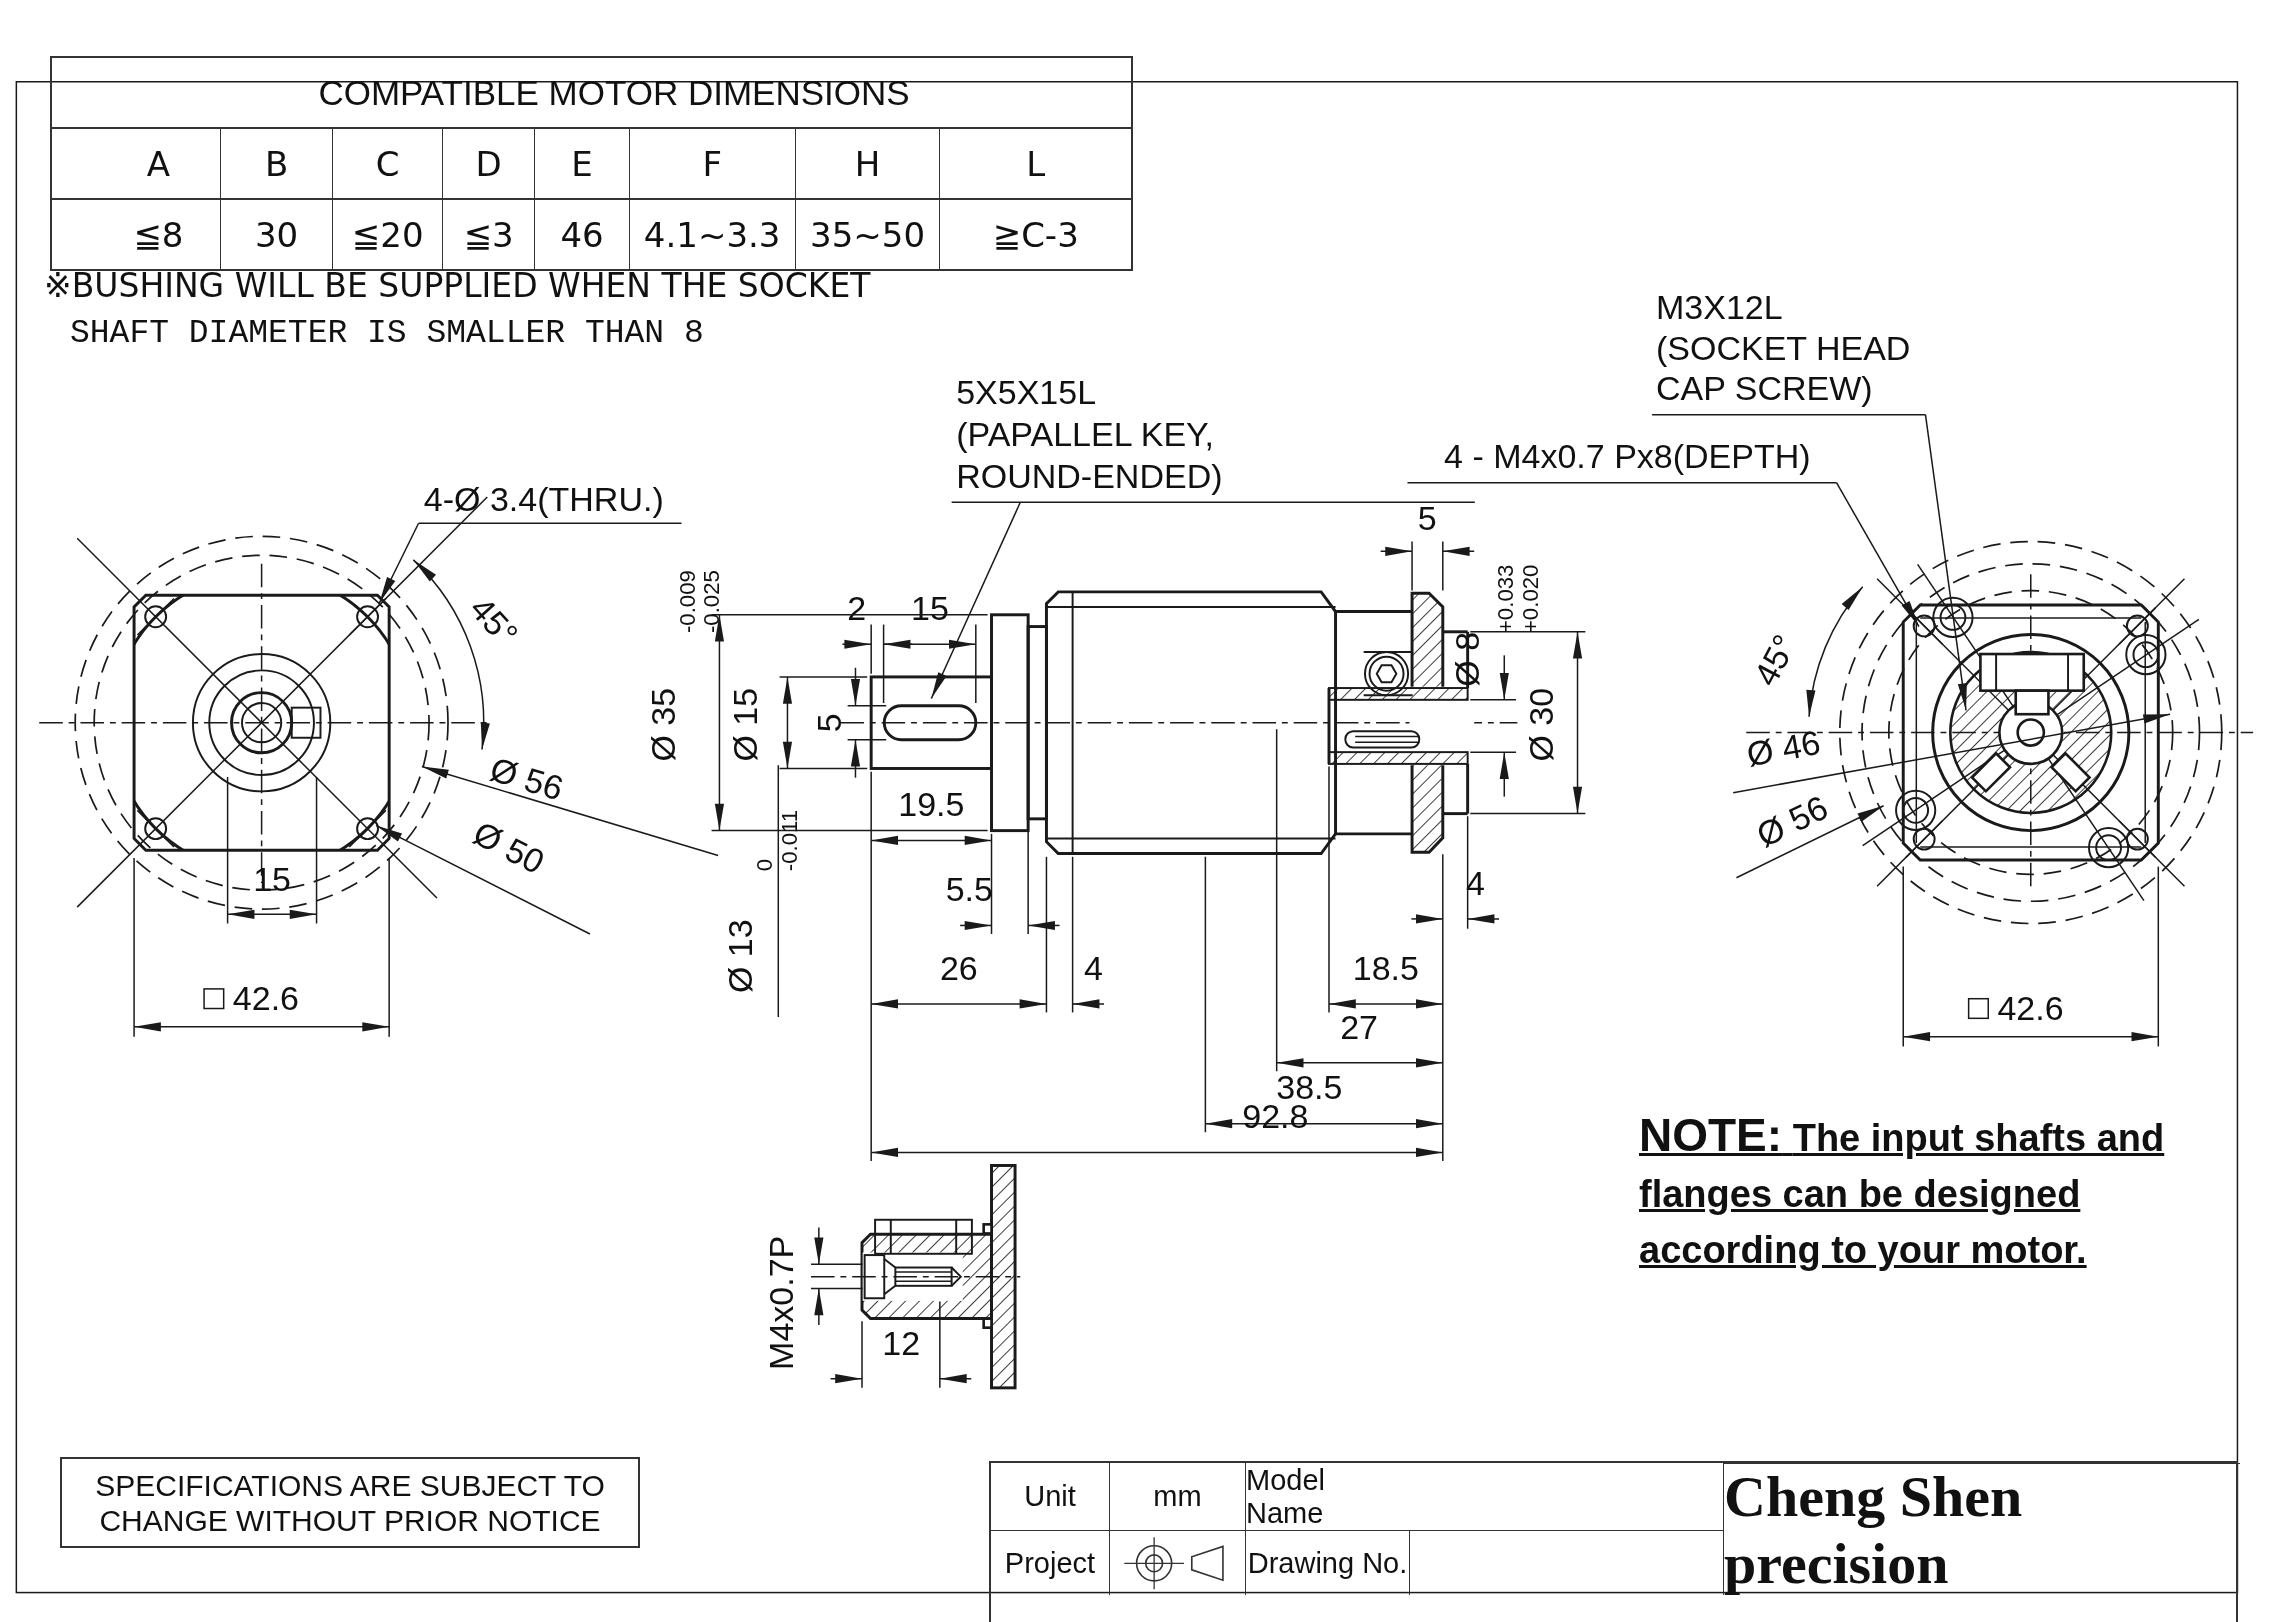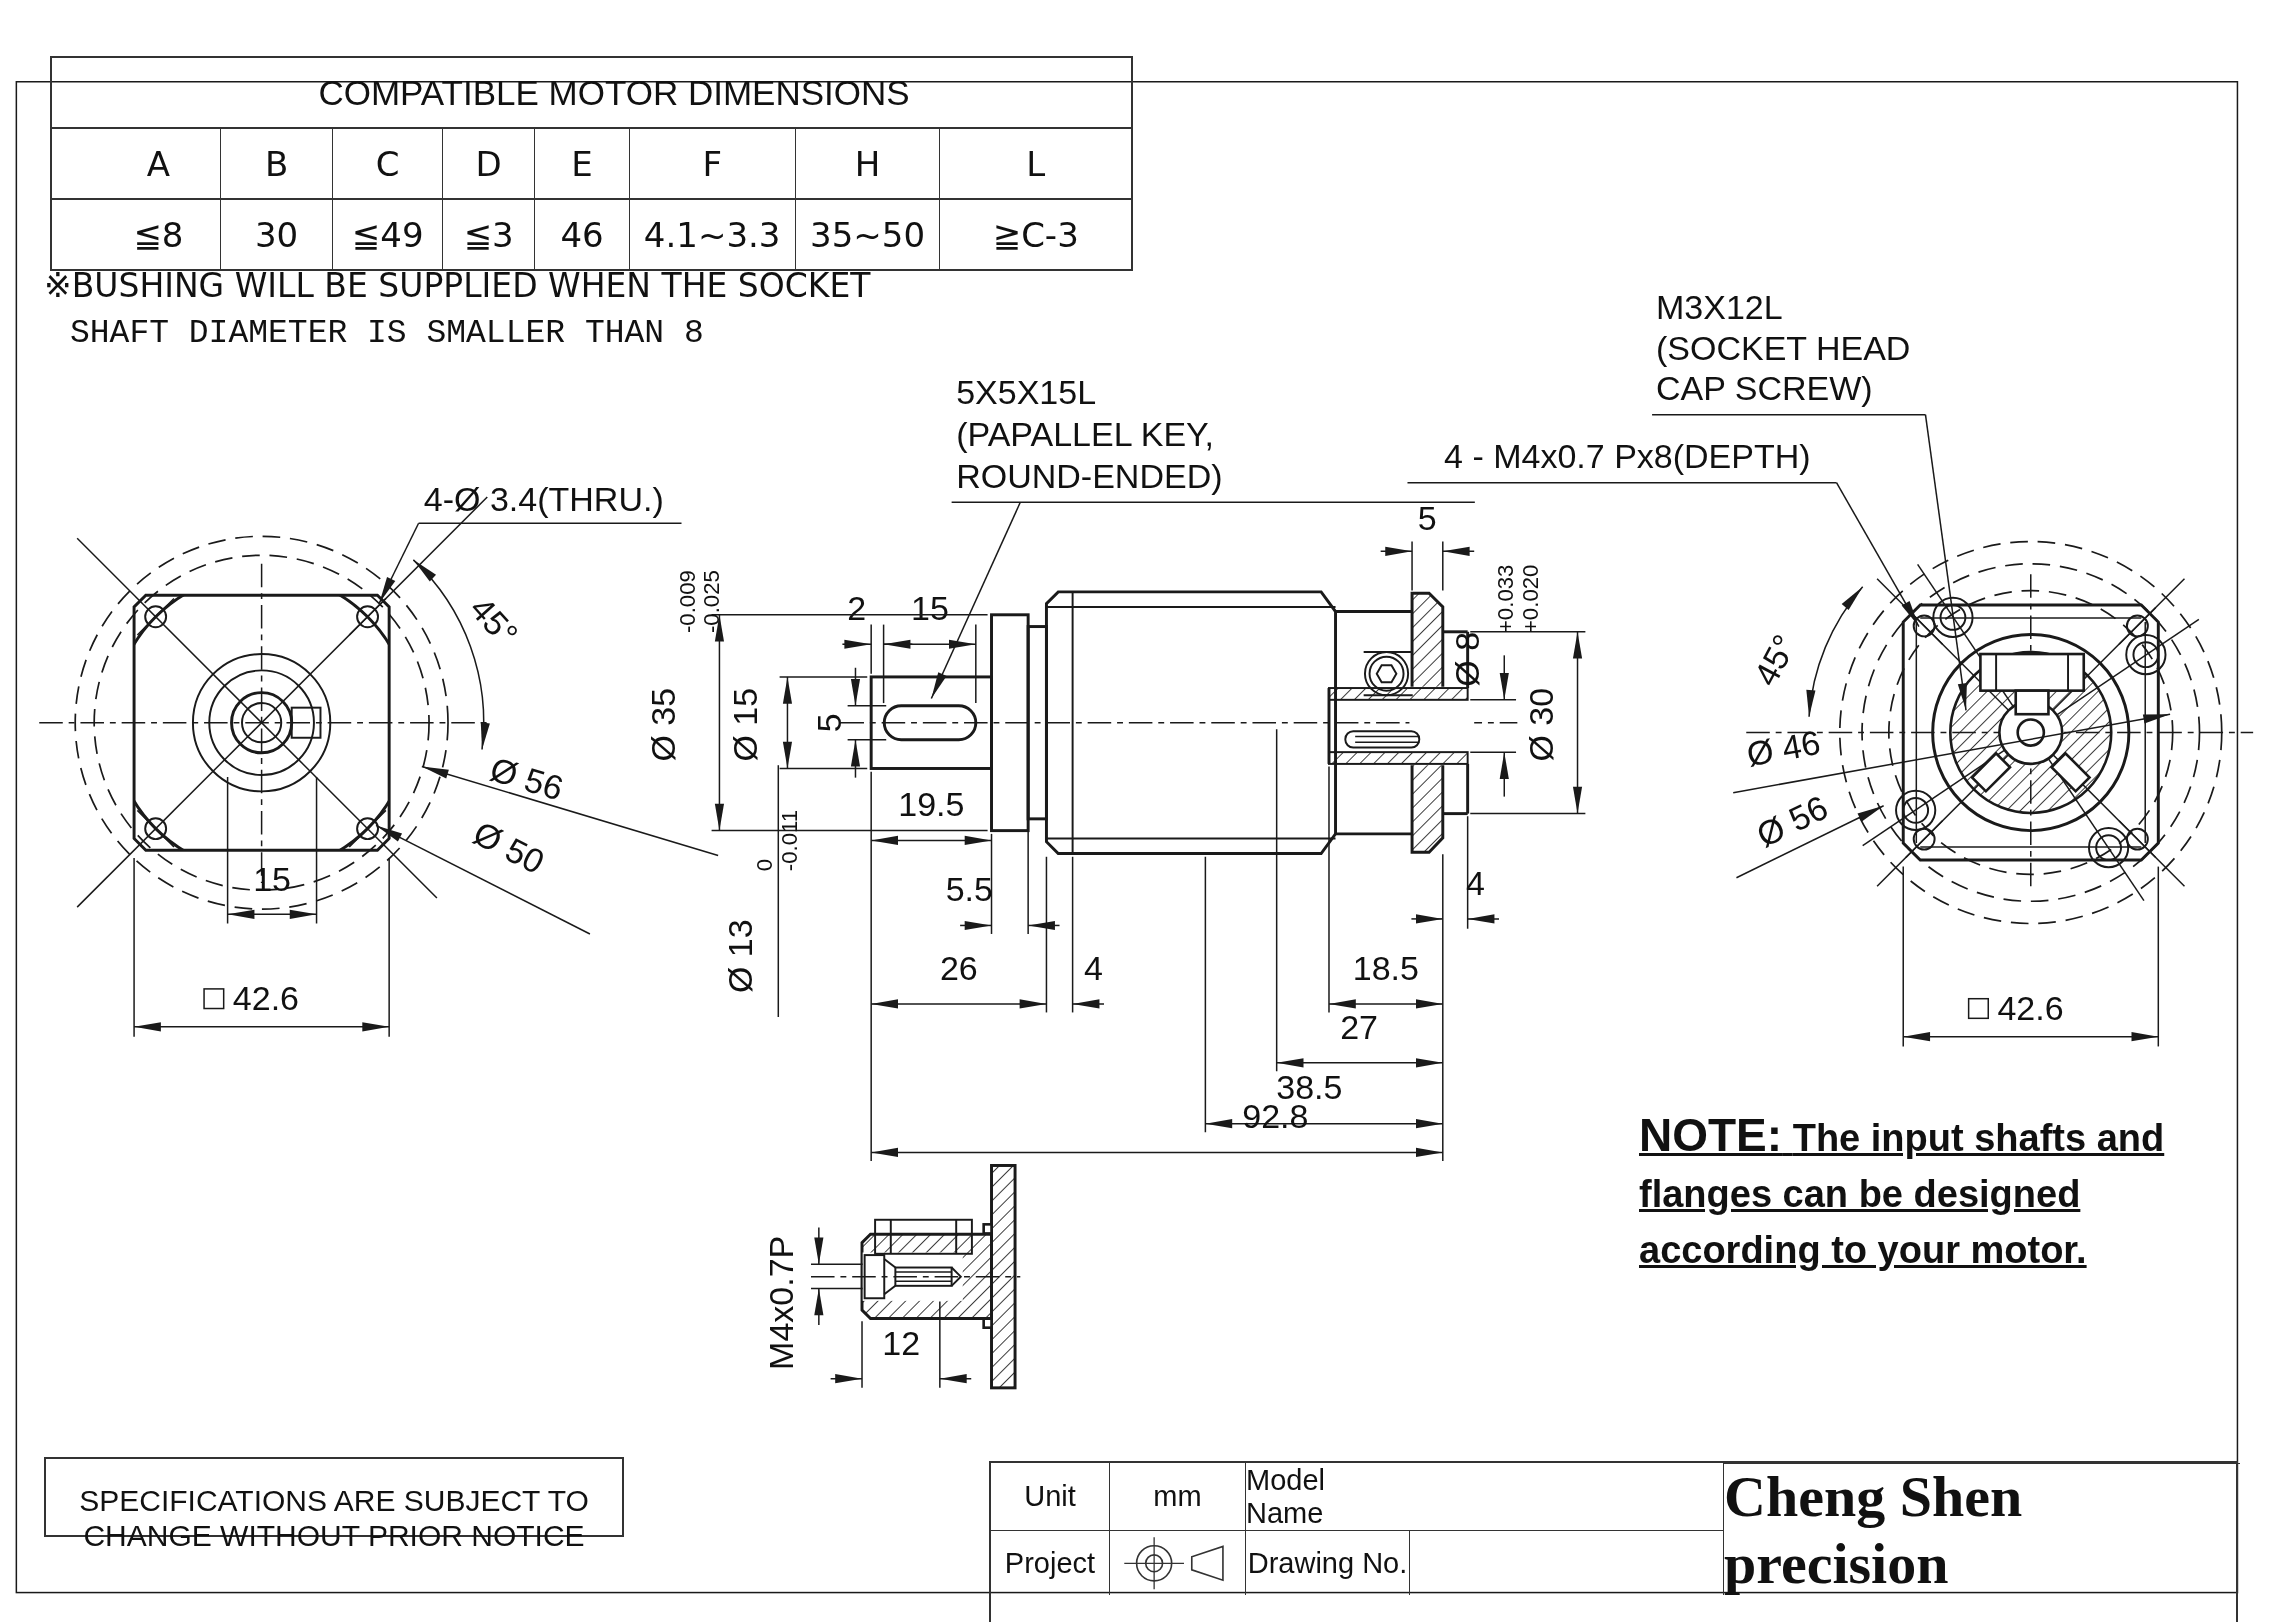--- a/index.html
+++ b/index.html
@@ -18,21 +18,21 @@
   text.ds{font-size:34px;}
   
   .motor-table{left:50px;top:56px;width:1079px;position:absolute;border:2px solid #333;}
   .motor-table .trow{display:flex;height:69px;border-top:2px solid #333;padding-left:45px;}
   .motor-table .trow:first-child{border-top:none;}
   .motor-table .cell{border-left:1.3px solid #333;display:flex;align-items:center;justify-content:center;font-size:34px;font-family:"DejaVu Sans","Liberation Sans",sans-serif;}
   .motor-table .cell:first-child{border-left:none;}
   .motor-table .title-row{font-size:35px;justify-content:center;align-items:center;display:flex;}
   .bushing{left:44px;top:267px;font-size:33px;line-height:38px;font-family:"DejaVu Sans","Liberation Sans",sans-serif;}
   .bushing .l2{padding-left:26px;font-family:Liberation Mono, monospace;margin-top:10px;}
-  .specbox{left:44px;top:1457px;width:580px;height:80px;border:2px solid #333;text-align:center;font-size:30px;line-height:35px;padding-top:24px;box-sizing:border-box;}
+  .specbox{left:60px;top:1457px;width:580px;height:91px;border:2px solid #333;text-align:center;font-size:30px;line-height:35px;padding-top:9px;box-sizing:border-box;}
   .noteblk{left:1639px;top:1107px;width:654px;font-weight:bold;}
   .noteblk .nl1{font-size:38px;line-height:56px;text-decoration:underline;}
   .noteblk .ntitle{font-size:46px;}
   .titleblock{left:989px;top:1461px;width:1249px;height:168px;position:absolute;display:grid;grid-template-columns:118px 136px 164px 314px 517px;grid-template-rows:67px 65px;border:2px solid #333;box-sizing:border-box;}
   .titleblock .tcell{border-left:1.3px solid #333;border-top:1.3px solid #333;display:flex;align-items:center;justify-content:center;font-size:29px;}
   .titleblock .r1{border-top:none;}
   .titleblock .c1{border-left:none;}
   .titleblock .company{grid-column:5;grid-row:1/3;font-family:"Liberation Serif",serif;font-weight:bold;font-size:58px;}
 </style>
 </head>
@@ -359,21 +359,21 @@
     <div class="cell" style="width:114px">C</div>
     <div class="cell" style="width:96px">D</div>
     <div class="cell" style="width:98px">E</div>
     <div class="cell" style="width:173px">F</div>
     <div class="cell" style="width:151px">H</div>
     <div class="cell" style="width:200px">L</div>
   </div>
   <div class="trow">
     <div class="cell" style="width:129px">≦8</div>
     <div class="cell" style="width:117px">30</div>
-    <div class="cell" style="width:114px">≦49</div>
+    <div class="cell" style="width:114px">≦20</div>
     <div class="cell" style="width:96px">≦3</div>
     <div class="cell" style="width:98px">46</div>
     <div class="cell" style="width:173px">4.1~3.3</div>
     <div class="cell" style="width:151px">35~50</div>
     <div class="cell" style="width:200px">≧C-3</div>
   </div>
 </div>
 
 <div class="abs bushing">
   <div>※BUSHING WILL BE SUPPLIED WHEN THE SOCKET</div>

